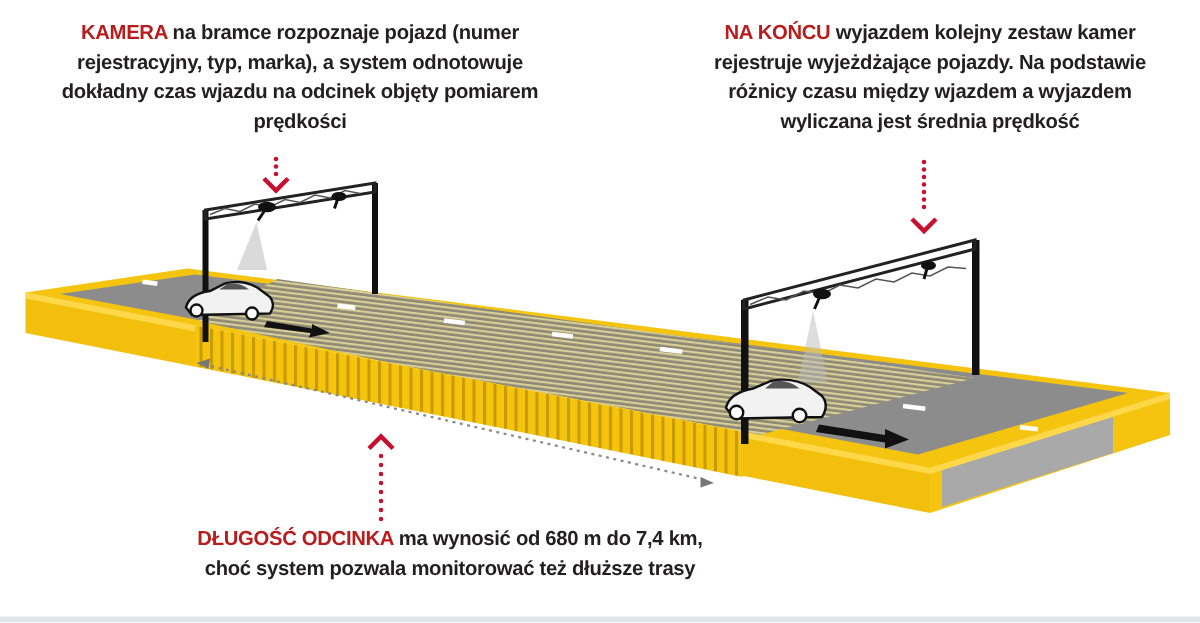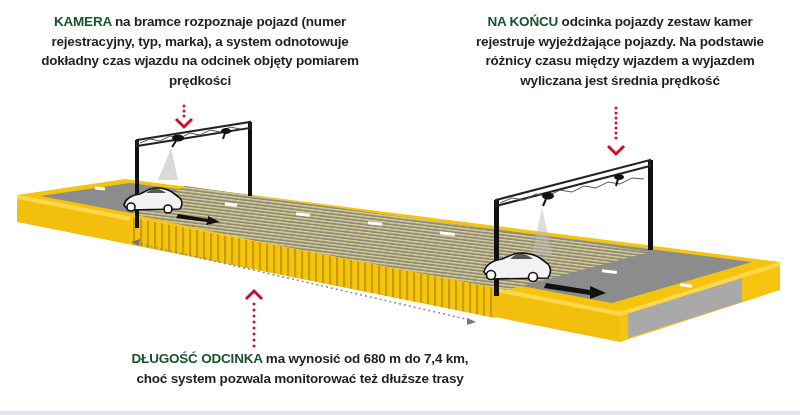--- a/index.html
+++ b/index.html
@@ -1,35 +1,35 @@
 <!DOCTYPE html>
 <html><head>
 <meta charset="utf-8">
 <style>
   html, body { margin:0; padding:0; }
   body { width:800px; height:415px; background:#ffffff; position:relative; overflow:hidden;
          font-family: "Liberation Sans", "DejaVu Sans", sans-serif; }
   .caption { position:absolute; text-align:center; color:#231f20; font-weight:bold;
              font-size:13.5px; line-height:19.5px; letter-spacing:-0.2px; }
-  .caption .hl { color:#14532d; }
+  .caption .hl { color:#b91c1c; }
   #cap-left { left:40px; top:12px; width:320px; }
   #cap-right { left:460px; top:12px; width:320px; }
   #cap-bottom { left:120px; top:349px; width:360px; }
   svg { position:absolute; left:0; top:0; }
   .bottom-band { position:absolute; left:0; right:0; bottom:0; height:4px; background:#dfe6ee; }
 </style>
 </head>
 <body>
 
 <div class="caption" id="cap-left">
   <span class="hl">KAMERA</span><span> na bramce rozpoznaje pojazd (numer rejestracyjny, typ, marka), a system odnotowuje dokładny czas wjazdu na odcinek objęty pomiarem prędkości</span>
 </div>
 
 <div class="caption" id="cap-right">
-  <span class="hl">NA KOŃCU</span><span> odcinka pojazdy zestaw kamer rejestruje wyjeżdżające pojazdy. Na podstawie różnicy czasu między wjazdem a wyjazdem wyliczana jest średnia prędkość</span>
+  <span class="hl">NA KOŃCU</span><span> wyjazdem kolejny zestaw kamer rejestruje wyjeżdżające pojazdy. Na podstawie różnicy czasu między wjazdem a wyjazdem wyliczana jest średnia prędkość</span>
 </div>
 
 <div class="caption" id="cap-bottom">
   <span class="hl">DŁUGOŚĆ ODCINKA</span><span> ma wynosić od 680 m do 7,4 km, choć system pozwala monitorować też dłuższe trasy</span>
 </div>
 
 <svg width="800" height="415" viewBox="0 0 800 415">
   <defs>
     <pattern id="stripeTop" patternUnits="userSpaceOnUse" width="6" height="3.2" patternTransform="rotate(7)">
       <rect width="6" height="3.2" fill="#8f8a75"></rect>

